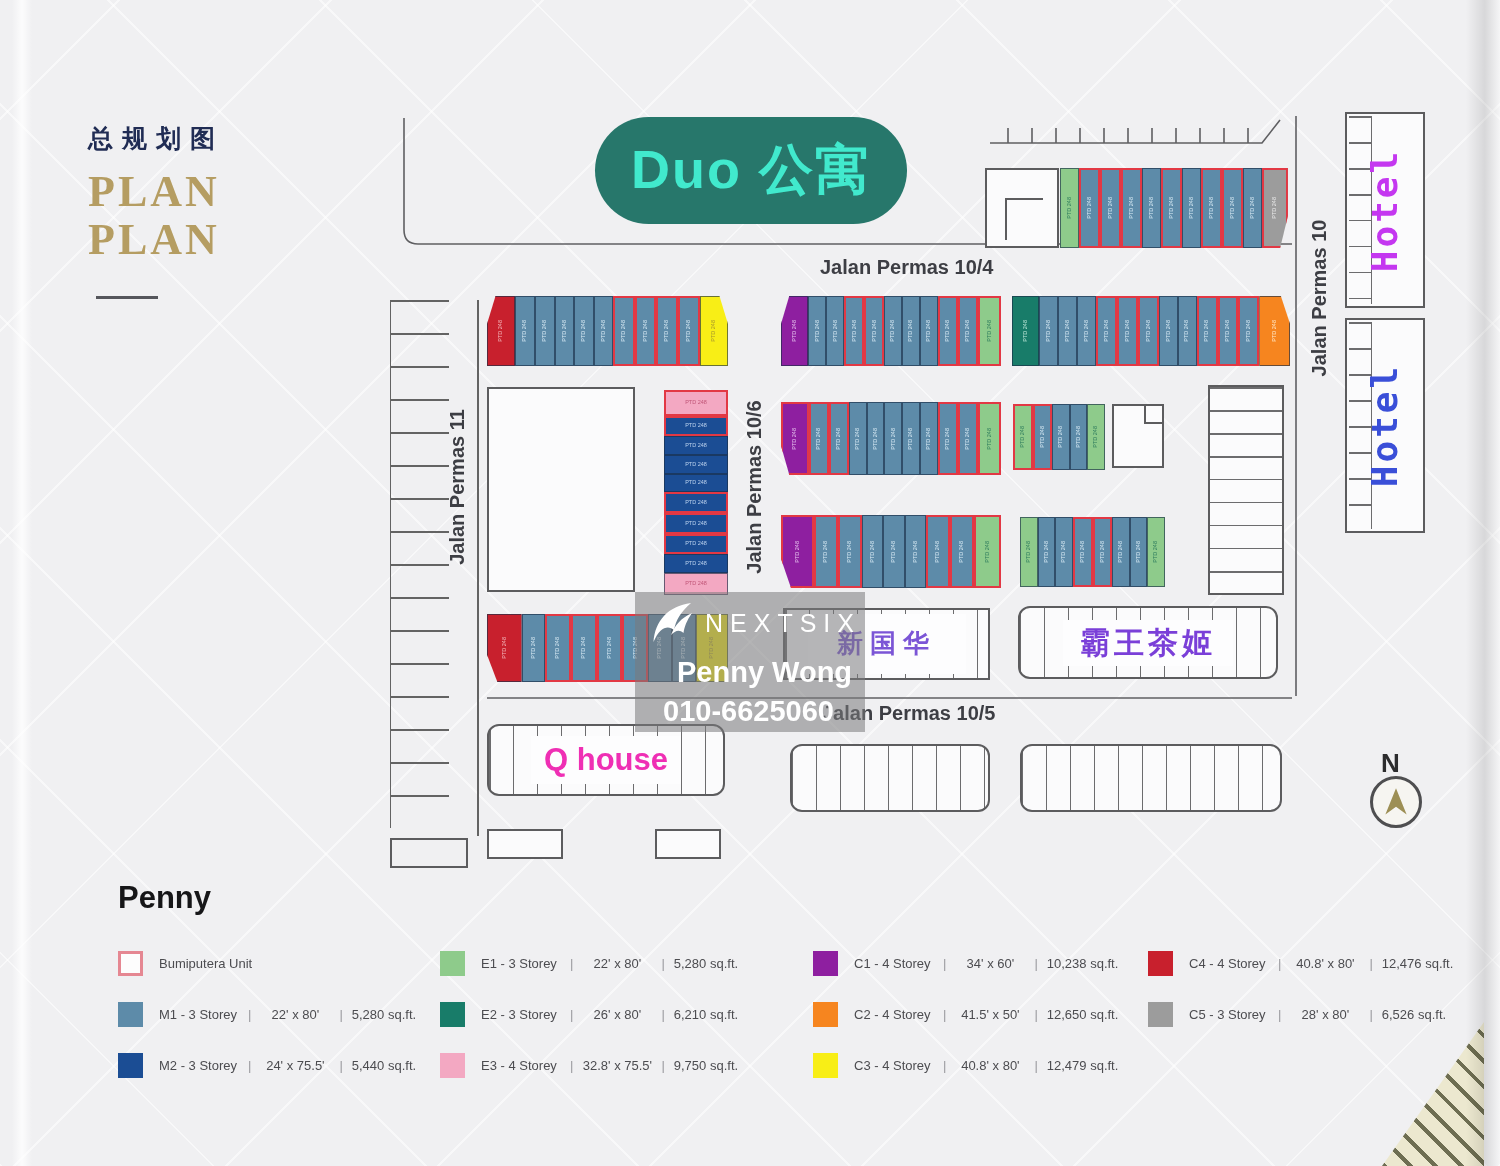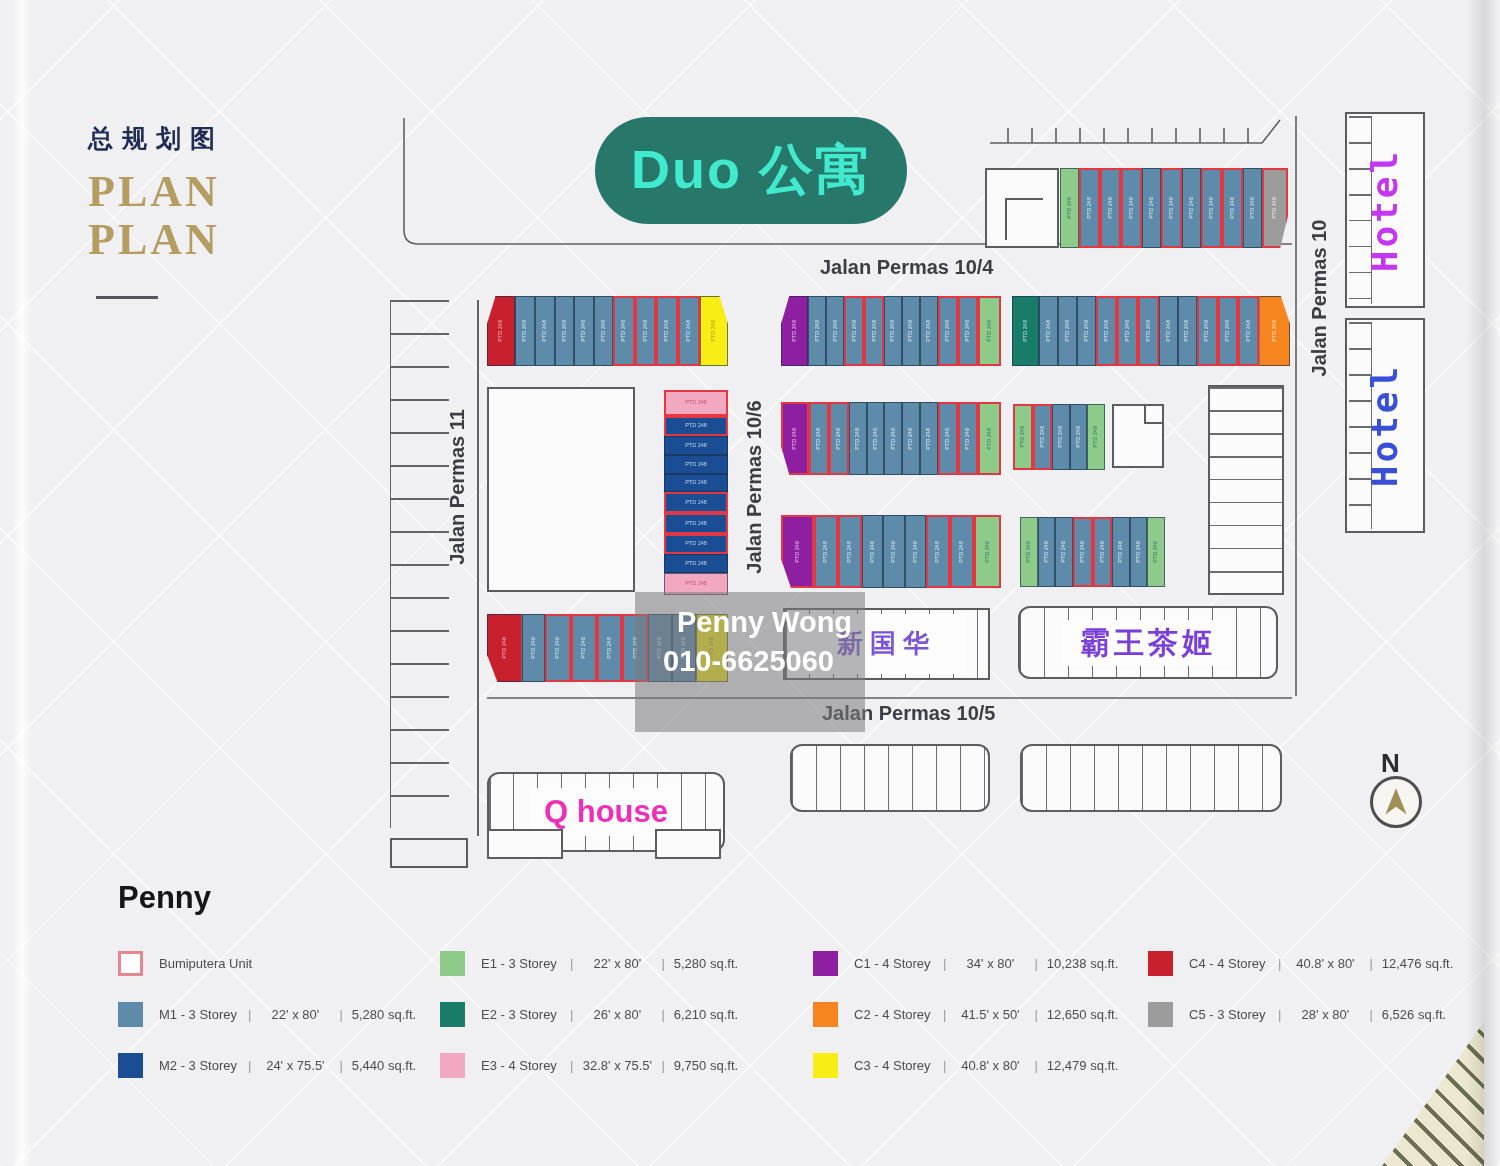--- a/index.html
+++ b/index.html
@@ -130,21 +130,21 @@
     <div class="plate" style="width:158px;height:60px;text-align:right;">
       <span class="fc-cn">新国华</span>
     </div>
   </div>
   <div class="bldg rungs-v round" style="left:1018px;top:606px;width:260px;height:73px;">
     <div class="plate" style="width:170px;height:46px;">
       <span class="tea-txt">霸王茶姬</span>
     </div>
   </div>
 
-  <div class="bldg rungs-v round" style="left:487px;top:772px;width:238px;height:80px;">
+  <div class="bldg rungs-v round" style="left:487px;top:724px;width:238px;height:72px;">
     <div class="plate" style="width:150px;height:48px;">
       <span class="q-txt">Q house</span>
     </div>
   </div>
   <div class="bldg" style="left:487px;top:829px;width:76px;height:30px;"></div>
   <div class="bldg" style="left:655px;top:829px;width:66px;height:30px;"></div>
   <div class="bldg rungs-v round" style="left:790px;top:744px;width:200px;height:68px;"></div>
   <div class="bldg rungs-v round" style="left:1020px;top:744px;width:262px;height:68px;"></div>
 
   <div class="bldg hotel" style="left:1345px;top:112px;width:80px;height:196px;">
@@ -473,20 +473,27 @@
       </div>
     </div>
 
   <div class="abs rlabel" style="left:820px;top:256px;">Jalan Permas 10/4</div>
   <div class="abs rlabel" style="left:822px;top:702px;">Jalan Permas 10/5</div>
   <div class="abs rlabel vlabel" style="left:457px;top:487px;">Jalan Permas 11</div>
   <div class="abs rlabel vlabel" style="left:754px;top:487px;">Jalan Permas 10/6</div>
   <div class="abs rlabel vlabel" style="left:1319px;top:298px;">Jalan Permas 10</div>
 
   <div class="abs wm">
+    <div class="wm-row">
+      <svg width="52" height="50" viewBox="0 0 100 100">
+        <path d="M15 88 C18 46 44 16 90 10 C68 30 60 44 56 64 C44 54 28 58 15 88 Z" fill="#ffffff"></path>
+        <path d="M50 74 C58 54 70 40 92 30 C81 46 77 57 75 70 C66 62 58 66 50 74 Z" fill="#ffffff"></path>
+      </svg>
+      <span class="wm-brand">NEXTSIX</span>
+    </div>
     <div class="wm-agent">Penny Wong</div>
     <div class="wm-phone">010-6625060</div>
   </div>
 
   <div class="abs compass-n">N</div>
   <div class="abs compass-circle">
     <div class="compass-arrow"></div>
   </div>
 
   <div class="abs legend-head">Penny</div>
@@ -536,21 +543,21 @@
         <span class="li-size">32.8' x 75.5'</span>
         <span class="li-sep">|</span>
         <span class="li-area">9,750 sq.ft.</span>
       </div>
     </div>
   <div class="legend-col" style="left:813px;">
       <div class="legend-item">
         <span class="swatch" style="background: rgb(142, 31, 160);"></span>
         <span class="li-label">C1 - 4 Storey</span>
         <span class="li-sep">|</span>
-        <span class="li-size">34' x 80'</span>
+        <span class="li-size">34' x 60'</span>
         <span class="li-sep">|</span>
         <span class="li-area">10,238 sq.ft.</span>
       </div>
       <div class="legend-item">
         <span class="swatch" style="background: rgb(246, 133, 31);"></span>
         <span class="li-label">C2 - 4 Storey</span>
         <span class="li-sep">|</span>
         <span class="li-size">41.5' x 50'</span>
         <span class="li-sep">|</span>
         <span class="li-area">12,650 sq.ft.</span>

